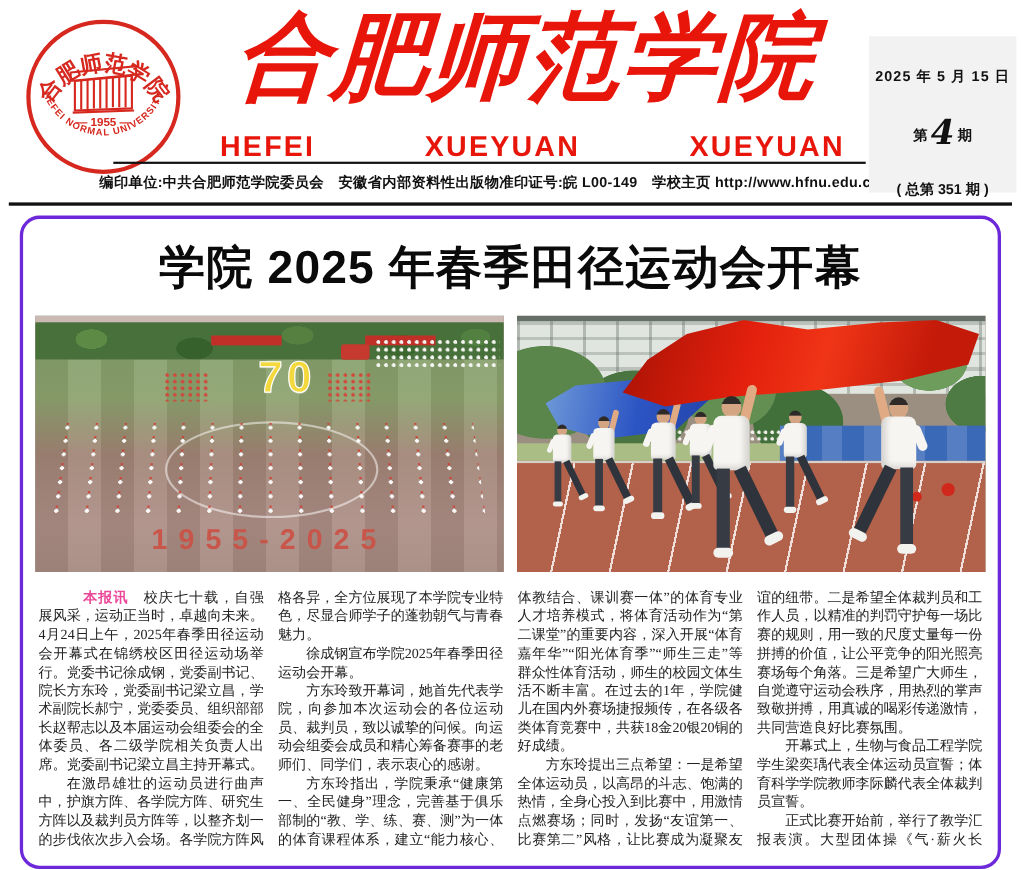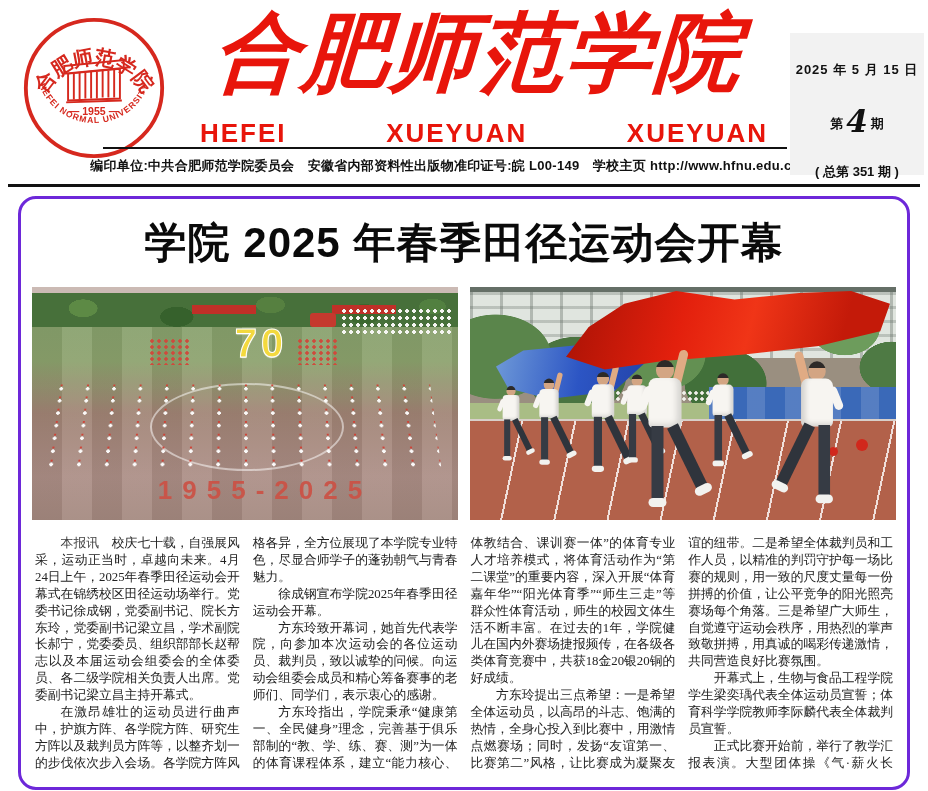--- a/index.html
+++ b/index.html
@@ -52,21 +52,21 @@
   .lp-cluster.cl{left:118px;} .lp-cluster.cr{left:266px;}
   .lp-crowd{position:absolute;top:22px;right:4px;width:112px;height:26px;
     background-image:radial-gradient(circle at 2px 2px,#f5f5f2 1.6px,transparent 2px);background-size:7px 7px;}
   .lp-reditem{position:absolute;top:26px;right:122px;width:26px;height:14px;background:#c5392e;border-radius:3px;}
   .lp-people{position:absolute;left:16px;right:16px;top:88px;height:98px;
     background-image:radial-gradient(circle at 2px 5px,rgba(255,255,255,.95) 1.7px,transparent 2.1px),
       radial-gradient(circle at 2px 1px,rgba(210,62,50,.95) 1.2px,transparent 1.6px);
     background-size:28px 14px,28px 14px;
     transform:perspective(420px) rotateX(16deg);transform-origin:bottom center;}
   .lp-years{position:absolute;bottom:14px;left:0;width:100%;text-align:center;
-    font-size:26px;font-weight:800;color:#cb5347;letter-spacing:10px;opacity:.95;padding-left:20px;}
+    font-size:26px;font-weight:800;color:#cb5347;letter-spacing:10px;opacity:.95;}
 
   
   .rp-building{position:absolute;top:0;left:0;right:0;height:66px;background:#e0e5df;border-top:5px solid #656f67;
     background-image:repeating-linear-gradient(90deg,rgba(90,100,92,.35) 0 3px,transparent 3px 30px),
       repeating-linear-gradient(180deg,rgba(90,100,92,.28) 0 3px,transparent 3px 14px);}
   .rp-trees{position:absolute;top:0;left:0;right:0;height:134px;
     background-image:radial-gradient(95px 72px at 6% 52%,#5a854b 0 58%,transparent 59%),
       radial-gradient(85px 66px at 25% 66%,#4a7440 0 58%,transparent 59%),
       radial-gradient(75px 62px at 45% 50%,#639052 0 58%,transparent 59%),
       radial-gradient(70px 58px at 60% 72%,#42703a 0 58%,transparent 59%),
@@ -106,21 +106,21 @@
   .p4{left:62px;bottom:50px;transform:scale(.88);z-index:2;}
   .p5{left:24px;bottom:55px;transform:scale(.76);z-index:2;}
   .p6{left:150px;bottom:52px;transform:scale(.9);z-index:2;}
   .p7{left:236px;bottom:48px;transform:scale(.95);z-index:2;}
 
   
   .story{position:absolute;left:14px;top:336px;width:858px;height:242px;overflow:hidden;
     column-count:4;column-gap:13px;font-family:"Liberation Serif",serif;
     font-size:12.8px;line-height:16.9px;text-align:justify;color:#222;}
   .story p{margin:0;text-indent:2em;}
-  .lead-label{font-weight:400;color:#404040;}
+  .lead-label{font-weight:700;color:#ec4899;margin-left:15px;}
 
   svg text{fill:#d6281e;}
 </style>
 </head>
 <body>
 
 <div class="logo">
   <svg viewBox="0 0 150 150" width="144" height="144">
     <defs>
       <path id="arcTop" d="M 20,92 A 57 57 0 0 1 130,92"></path>

